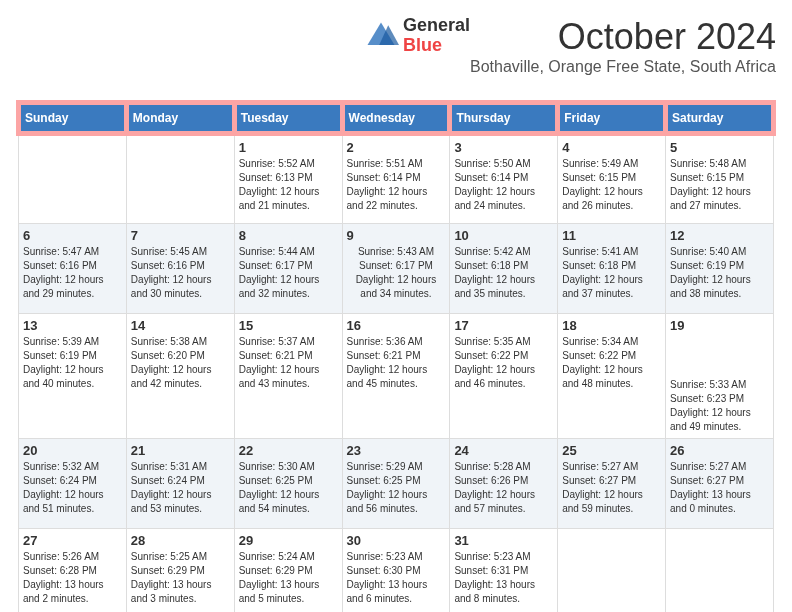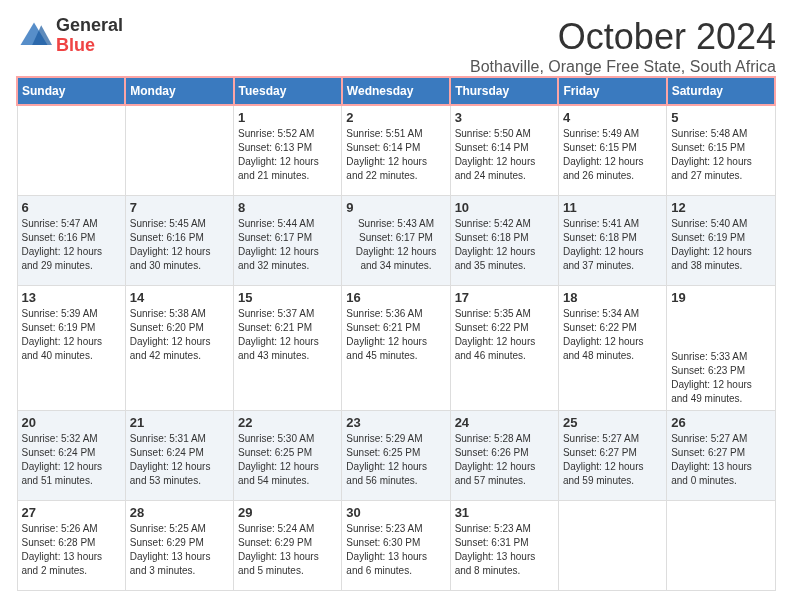--- a/index.html
+++ b/index.html
@@ -5,23 +5,23 @@
     * { box-sizing: border-box; margin: 0; padding: 0; }
     body {
       font-family: Arial, sans-serif;
       background: #fff;
       width: 792px;
       min-height: 612px;
       padding: 16px;
     }
     .header {
       display: flex;
-      justify-content: space-between;
+      justify-content: flex-end;
       align-items: flex-start;
-      margin-bottom: 0;
+      margin-bottom: 24px;
     }
     .logo {
       display: flex;
       align-items: center;
       gap: 4px;
     }
     .logo-text {
       font-size: 18px;
       font-weight: bold;
       line-height: 1.1;
@@ -49,21 +49,21 @@
       border-collapse: collapse;
       font-size: 11px;
     }
     .calendar thead th {
       background-color: #3a7abf;
       color: #fff;
       padding: 6px 4px;
       text-align: left;
       font-size: 12px;
       font-weight: bold;
-      border: 2px solid #fca5a5;
+      border: 5px solid #fca5a5;
     }
     .calendar tbody td {
       vertical-align: top;
       border: 1px solid #ddd;
       padding: 4px;
       width: calc(100% / 7);
       min-height: 80px;
       height: 90px;
     }
     .day-number {

